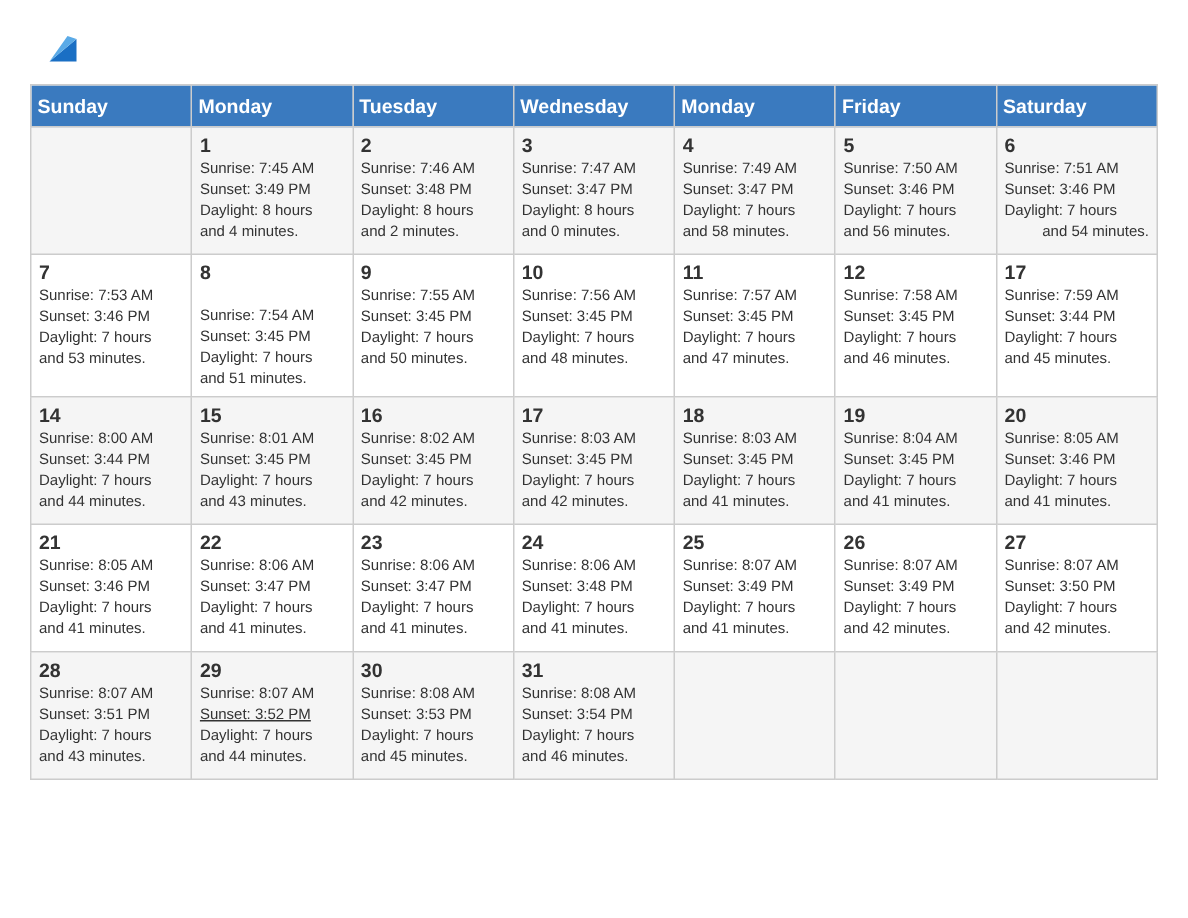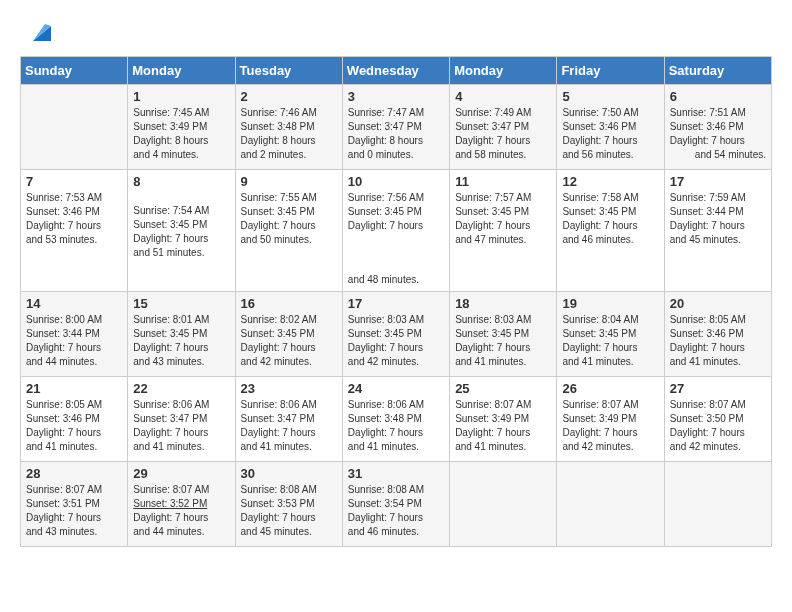--- a/index.html
+++ b/index.html
@@ -194,21 +194,21 @@
             <span style="display: block;">Daylight: 7 hours</span>
             <span style="display: block;">and 50 minutes.</span>
           </div>
         </td>
         <td>
           <span class="day-number">10</span>
           <div class="cell-content">
             <span style="display: block;">Sunrise: 7:56 AM</span>
             <span style="display: block;">Sunset: 3:45 PM</span>
             <span style="display: block;">Daylight: 7 hours</span>
-            <span style="display: block; margin-top: 40px;">and 48 minutes.</span>
+            <span style="display: block;">and 48 minutes.</span>
           </div>
         </td>
         <td>
           <span class="day-number">11</span>
           <div class="cell-content">
             <span style="display: block;">Sunrise: 7:57 AM</span>
             <span style="display: block;">Sunset: 3:45 PM</span>
             <span style="display: block;">Daylight: 7 hours</span>
             <span style="display: block;">and 47 minutes.</span>
           </div>

